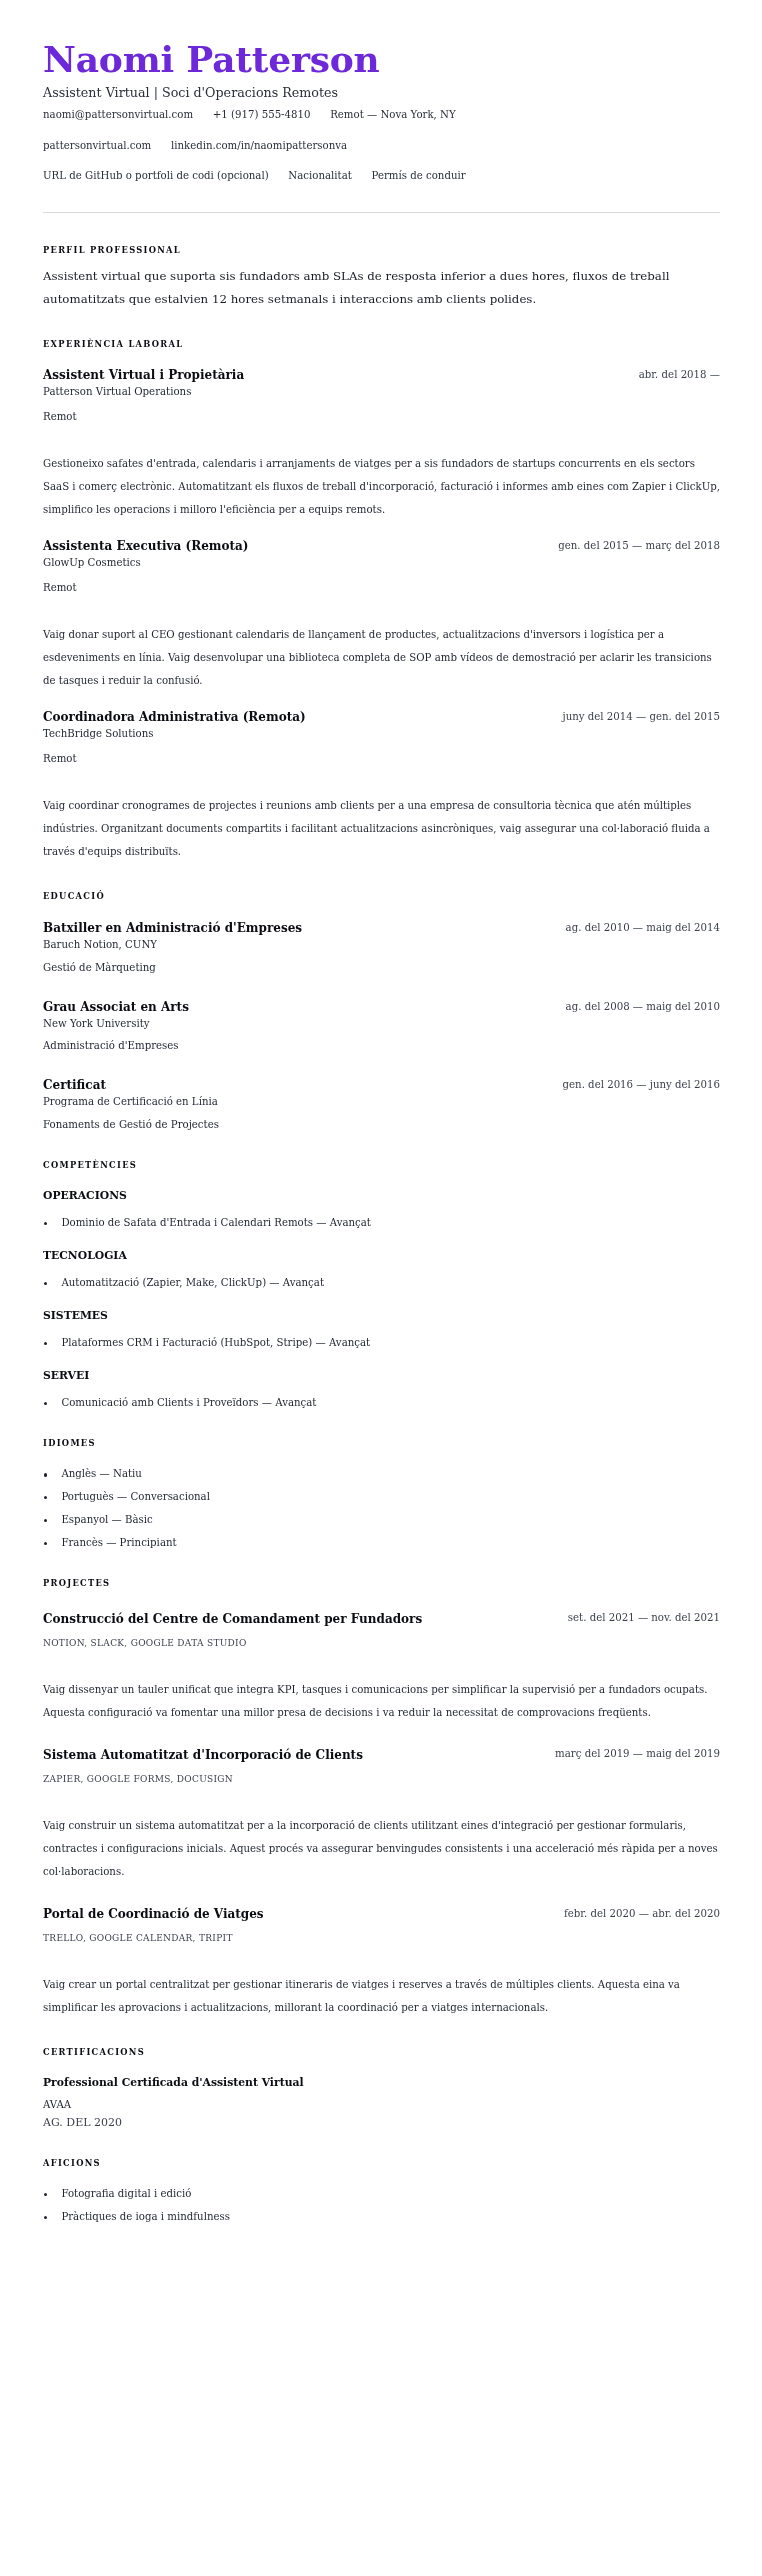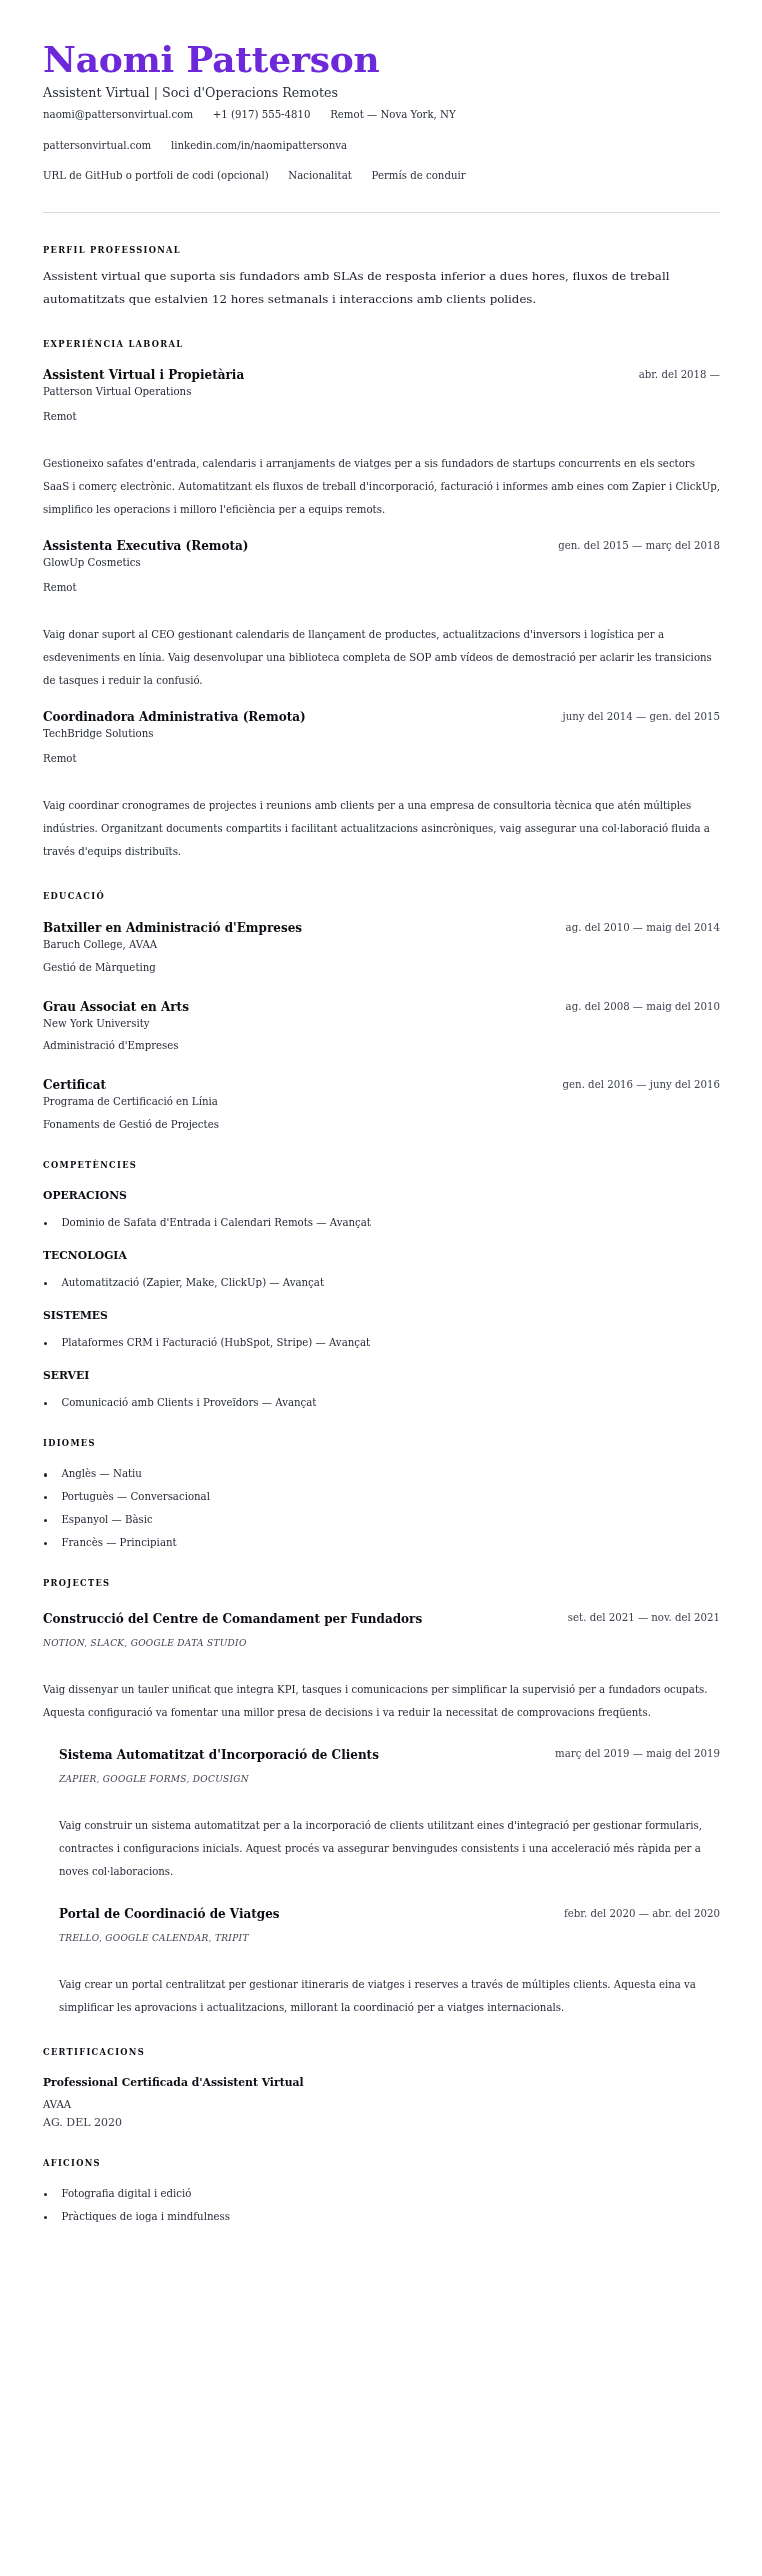--- a/index.html
+++ b/index.html
@@ -128,36 +128,35 @@
     left: 0.6px;
     top: 7px;
     width: 3.2px;
     height: 3.2px;
     border-radius: 50%;
     background: #1f2430;
   }
   ul.lang li + li, ul.hobbies li + li { margin-top: 7.6px; }
   ul.lang, ul.hobbies { margin-top: 16.5px; }
   .proj { margin-top: 16.5px; }
-  .proj + .proj { margin-top: 19px; margin-left: 16px; }
+  .proj + .proj { margin-top: 19px; }
   .proj-title {
     font-size: 12px;
     font-weight: bold;
     line-height: 24px;
     color: #0b0d12;
     max-width: 407px;
   }
   .proj-tech {
     font-size: 9px;
     letter-spacing: 0.3px;
     text-transform: uppercase;
     color: #3a3f4b;
     margin-top: 5.1px;
     line-height: 14px;
-    font-style: italic;
   }
   .proj-desc {
     font-size: 10.2px;
     line-height: 23px;
     color: #1f2430;
     margin-top: 28px;
   }
   .cert { margin-top: 16.5px; }
   .cert-title {
     font-size: 10.8px;
@@ -246,21 +245,21 @@
   </section>
 
   <section class="sec">
     <h2 class="section-title">Educació</h2>
 
     <div class="edu-entry">
       <div class="entry-head">
         <div class="entry-title">Batxiller en Administració d'Empreses</div>
         <div class="entry-date">ag. del 2010 — maig del 2014</div>
       </div>
-      <div class="edu-line">Baruch College, AVAA</div>
+      <div class="edu-line">Baruch Notion, CUNY</div>
       <div class="edu-line second">Gestió de Màrqueting</div>
     </div>
 
     <div class="edu-entry">
       <div class="entry-head">
         <div class="entry-title">Grau Associat en Arts</div>
         <div class="entry-date">ag. del 2008 — maig del 2010</div>
       </div>
       <div class="edu-line">New York University</div>
       <div class="edu-line second">Administració d'Empreses</div>

